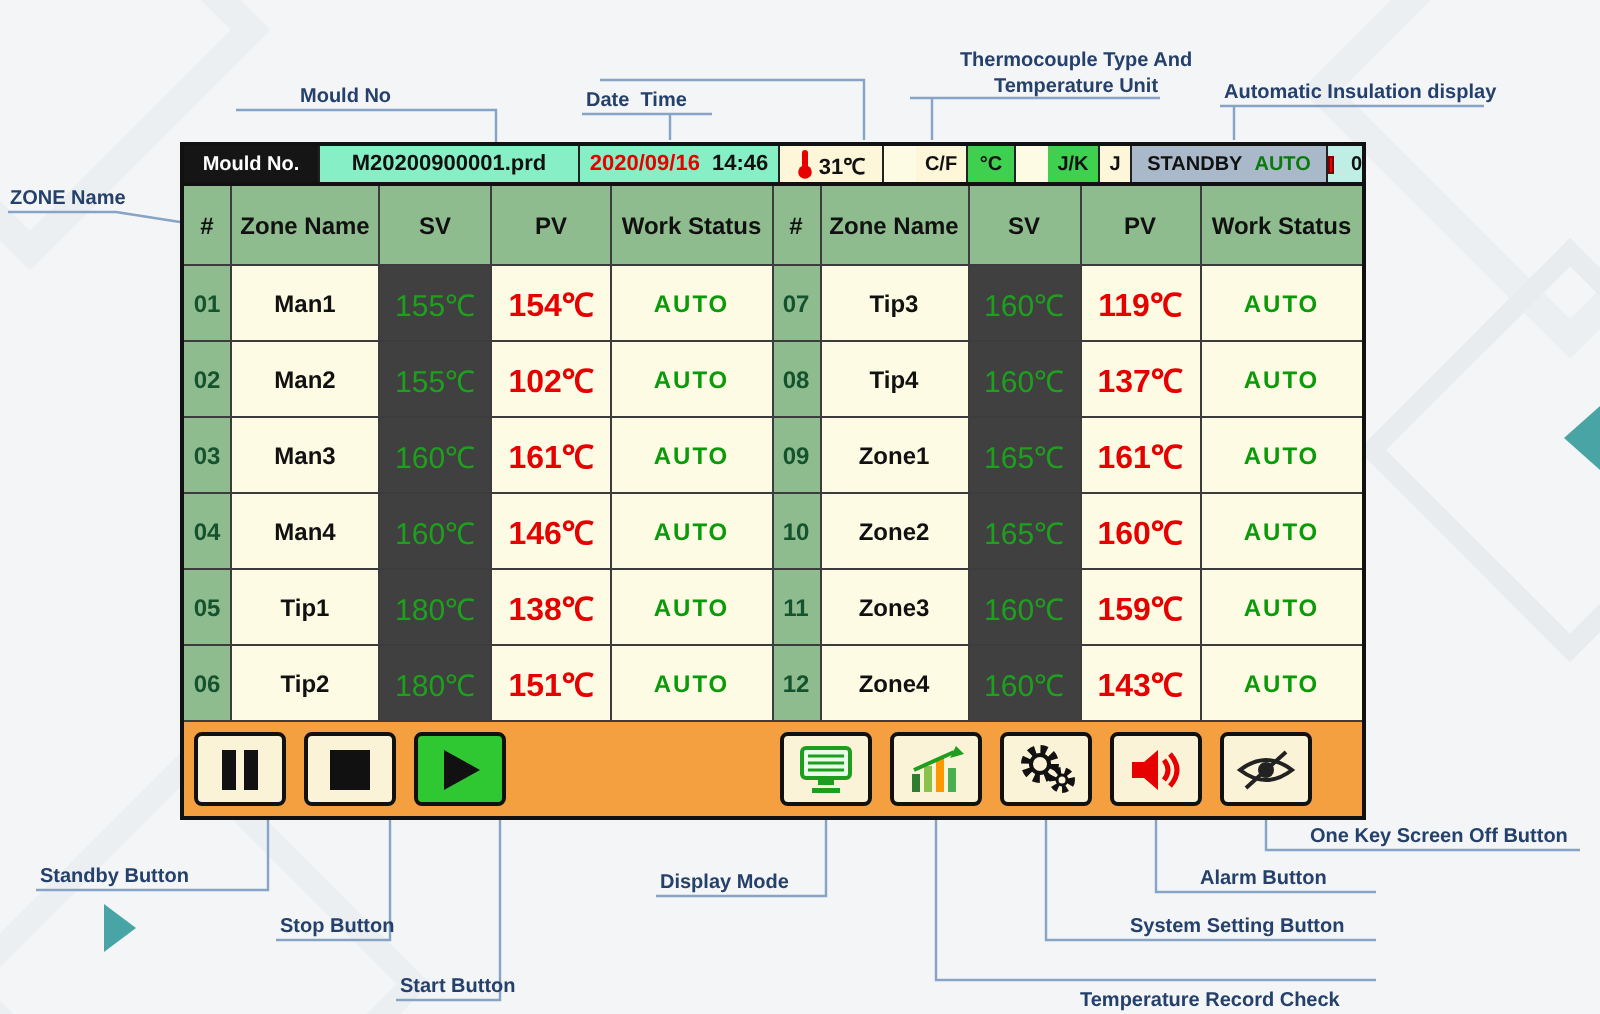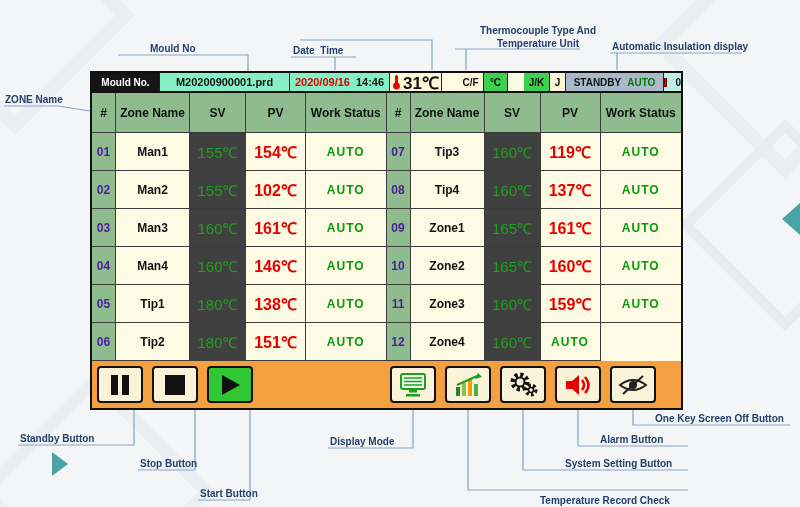--- a/index.html
+++ b/index.html
@@ -38,39 +38,39 @@
     display:flex; flex-direction:column;
   }
 
   .topbar { display:flex; height:20px; border-bottom:2px solid #111; font-size:10px; font-weight:bold; flex:0 0 auto; }
   .seg { display:flex; align-items:center; justify-content:center; border-right:1px solid #222; white-space:nowrap; overflow:hidden; }
   .seg-mould-label { width:68px; background:#151515; color:#fff; }
   .seg-mould-value { width:130px; background:#86efc5; color:#111; font-size:11px; }
   .seg-datetime { width:100px; background:#86efc5; gap:6px; font-size:11px; }
   .seg-datetime .date { color:#e60000; }
   .seg-datetime .time { color:#111; }
-  .seg-ambient { width:52px; background:#fdf6d8; gap:2px; color:#111; font-size:17px; }
+  .seg-ambient { width:52px; background:#fdf6d8; gap:2px; color:#111; font-size:11px; }
   .seg-cream { background:#fdf6d8; color:#111; }
   .seg-green { background:#3fd04f; color:#111; }
   .btn { cursor:pointer; }
   .seg.w26 { width:26px;margin-left:16px; } .seg.w24 { width:24px; } .seg.w16 { width:16px; }
   .seg-standby { width:98px; background:#a9b9c9; gap:6px; color:#111; }
   .seg-standby .auto { color:#0a7a0a; }
   .seg-count { flex:1; background:#bfefe4; gap:8px; color:#111; border-right:none; }
   .red-ind { width:12px; height:9px; background:#e60000; border:1px solid #7a0000; display:inline-block; }
 
   .tbl {
     display:grid; flex:0 0 auto;
     grid-template-columns:24px 74px 56px 60px 1fr 24px 74px 56px 60px 1fr;
     grid-template-rows:40px repeat(6, 38px);
   }
   .tbl > div { border-right:1px solid #3c3c3c; border-bottom:1px solid #3c3c3c; display:flex; align-items:center; justify-content:center; }
   .tbl > div:nth-child(10n) { border-right:none; }
   .hcell { background:#8fbc8f; font-weight:bold; font-size:12px; color:#111; }
-  .c-num { background:#8fbc8f; font-size:12px; font-weight:bold; color:#4c1d95; }
+  .c-num { background:#8fbc8f; font-size:12px; font-weight:bold; color:#14532d; }
   .c-name { background:#fdfbe3; font-size:12px; font-weight:bold; color:#111; }
   .c-sv { background:#404040; font-size:15px; color:#1da11d; }
   .c-pv { background:#fdfbe3; font-size:16px; font-weight:bold; color:#e60000; }
   .c-st { background:#fdfbe3; font-size:12px; font-weight:bold; color:#0a9a0a; letter-spacing:1px; }
 
   .toolbar { flex:1; background:#f4a041; display:flex; align-items:center; padding:0 5px; gap:9px; }
   .tb-btn {
     width:46px; height:37px; background:#fbf3d8; border:2px solid #111; border-radius:4px;
     display:flex; align-items:center; justify-content:center; cursor:pointer; flex:0 0 auto;
   }
@@ -224,20 +224,21 @@
       <div class="c-st">AUTO</div>
 
       <div class="c-num">06</div>
       <div class="c-name">Tip2</div>
       <div class="c-sv">180℃</div>
       <div class="c-pv">151℃</div>
       <div class="c-st">AUTO</div>
       <div class="c-num">12</div>
       <div class="c-name">Zone4</div>
       <div class="c-sv">160℃</div>
+      <div class="c-pv">143℃</div>
       <div class="c-st">AUTO</div>
     </div>
 
     <div class="toolbar">
       <div class="tb-btn">
         <svg width="24" height="24" viewBox="0 0 24 24">
             <rect x="3" y="2" width="7" height="20" fill="#111"></rect>
             <rect x="14" y="2" width="7" height="20" fill="#111"></rect>
           </svg>
       </div>

